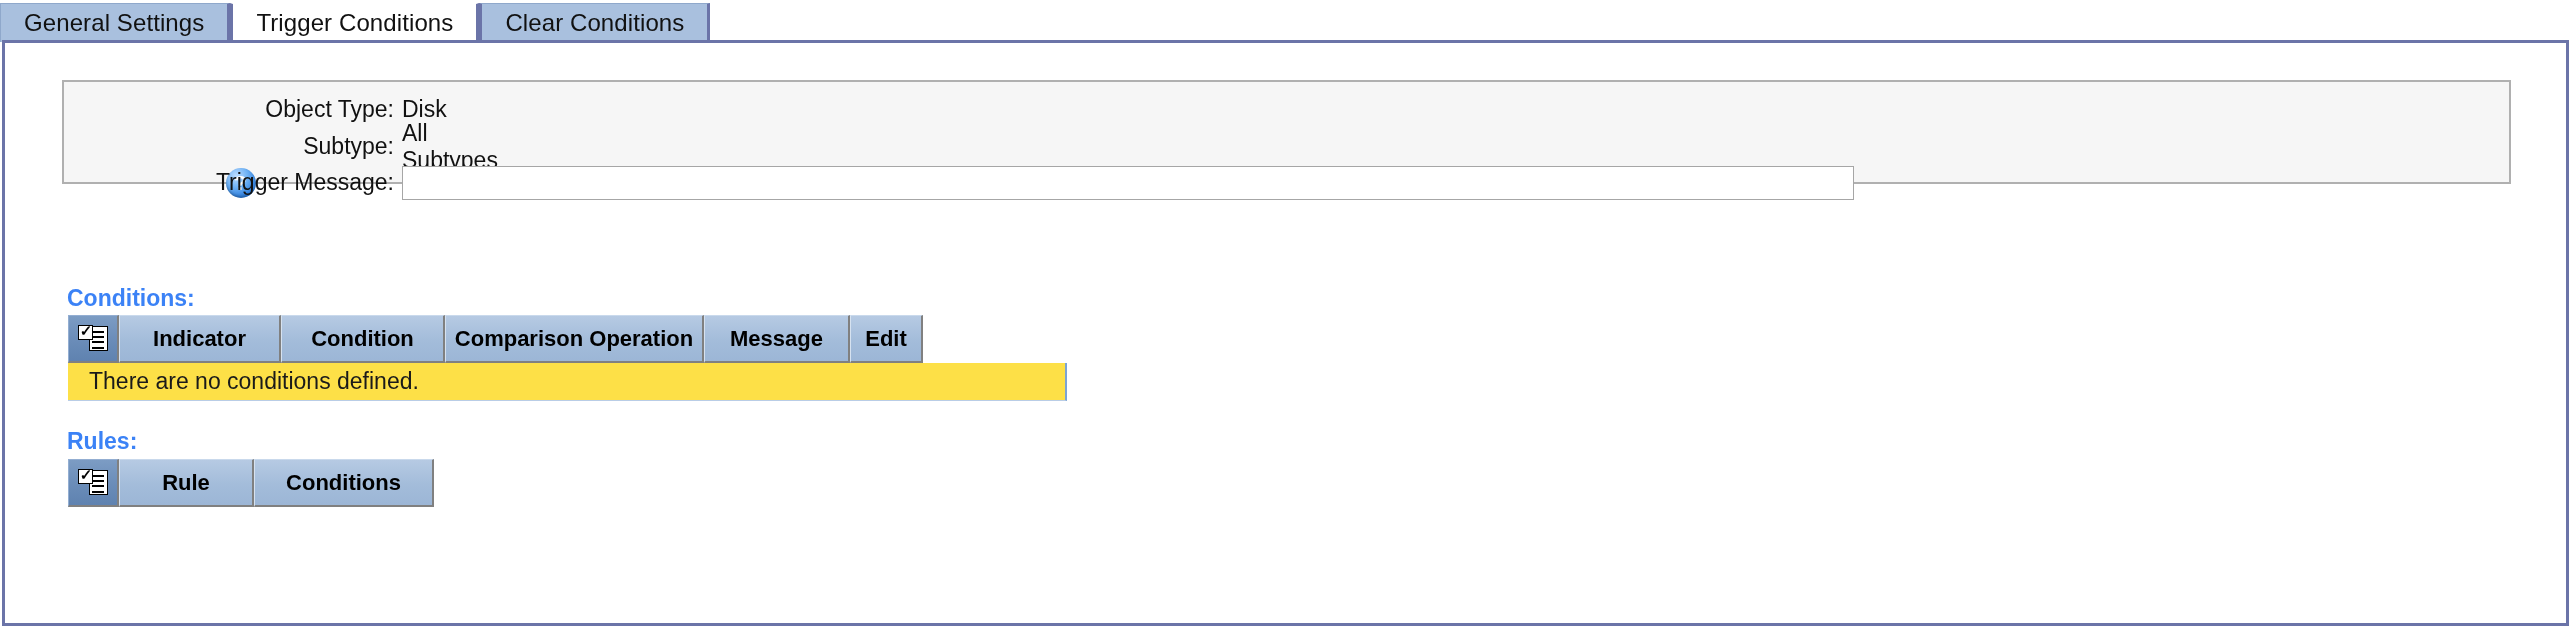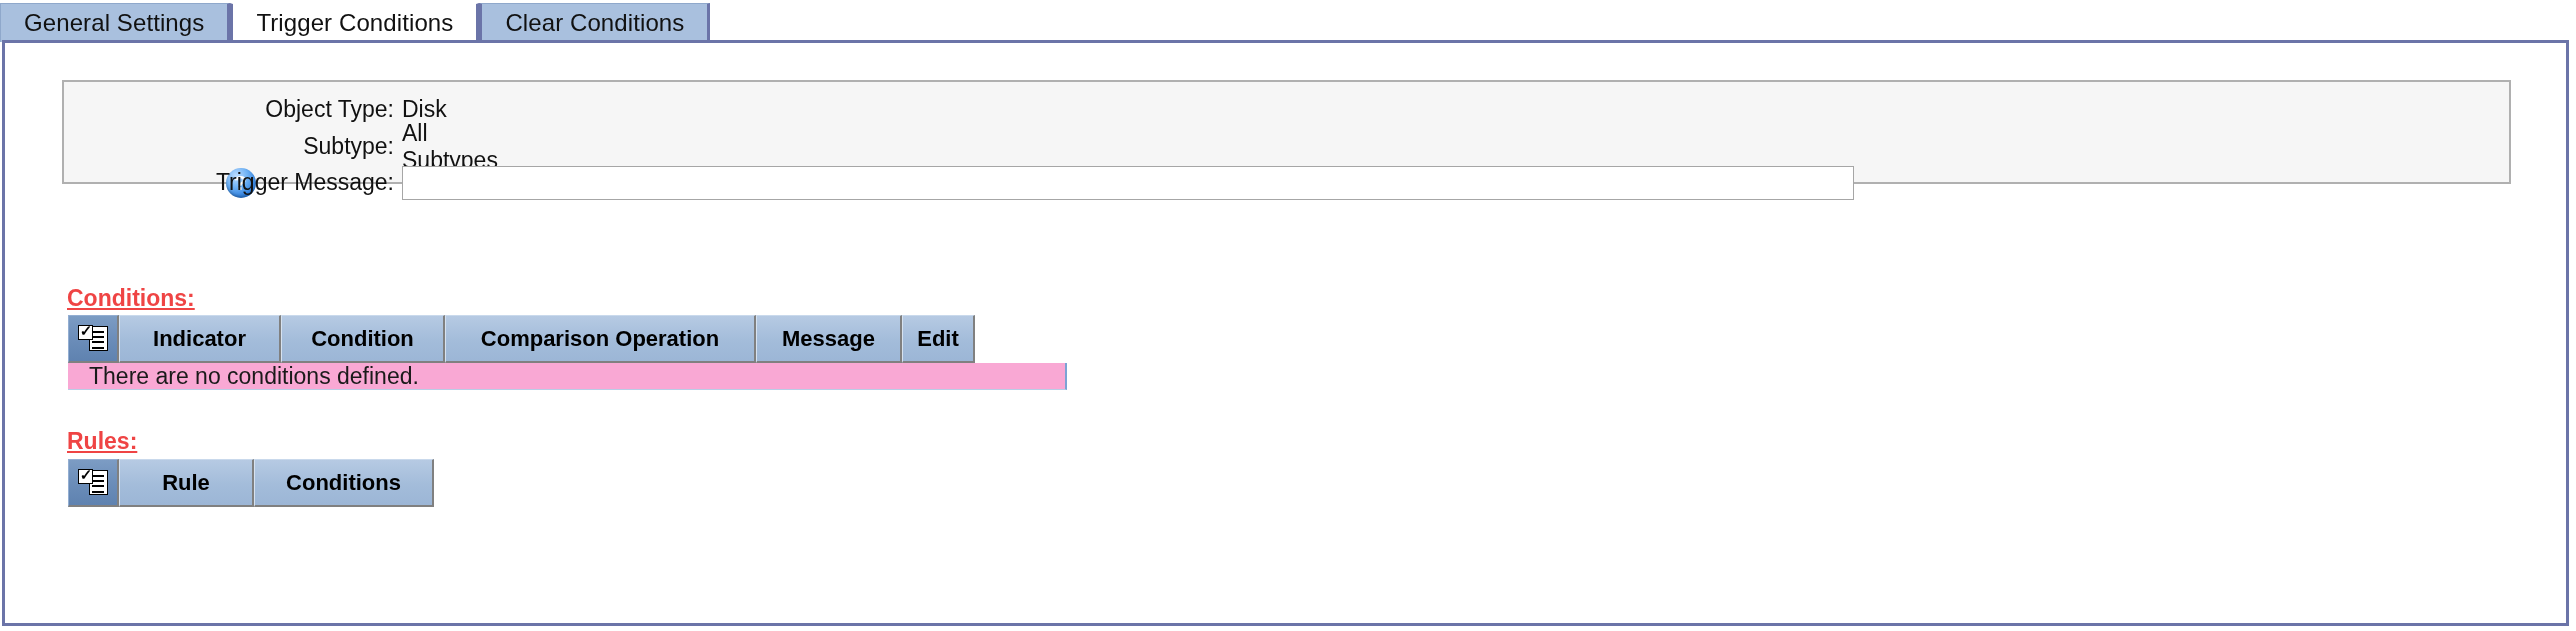--- a/index.html
+++ b/index.html
@@ -141,22 +141,21 @@
     padding: 0 7px;
     outline: none;
   }
 
   
   .section-label {
     position: absolute;
     left: 67px;
     font-size: 23px;
     font-weight: bold;
-    color: #ef4444;
-    text-decoration: underline;
+    color: #3b82f6;
   }
   .section-label.conditions { top: 285px; }
   .section-label.rules { top: 428px; }
 
   
   .grid {
     position: absolute;
     left: 68px;
   }
   .grid.conditions { top: 315px; }
@@ -229,24 +228,24 @@
     left: 1.8px;
     top: 0.9px;
     font-size: 15px;
     line-height: 12.4px;
     color: #000000;
     font-weight: bold;
   }
 
   .empty-row {
     box-sizing: border-box;
-    background: #f9a8d4;
+    background: #fde047;
     border-right: 2.7px solid #7ba3d4;
     border-bottom: 1.8px solid #b9cde6;
-    height: 27px;
+    height: 38px;
     display: flex;
     align-items: center;
     padding-left: 21px;
     font-size: 23px;
     color: #1a1a1a;
   }
 </style>
 </head>
 <body>
 
@@ -300,21 +299,21 @@
         <span class="box"></span>
         <span class="arrow">✓</span>
       </span>
     </div>
     <div class="hcell" style="width:162px">
       <span>Indicator</span>
     </div>
     <div class="hcell" style="width:164px">
       <span>Condition</span>
     </div>
-    <div class="hcell" style="width:311px">
+    <div class="hcell" style="width:259px">
       <span>Comparison Operation</span>
     </div>
     <div class="hcell" style="width:146px">
       <span>Message</span>
     </div>
     <div class="hcell" style="width:73px">
       <span>Edit</span>
     </div>
   </div>
   <div class="empty-row" style="width:999px">

